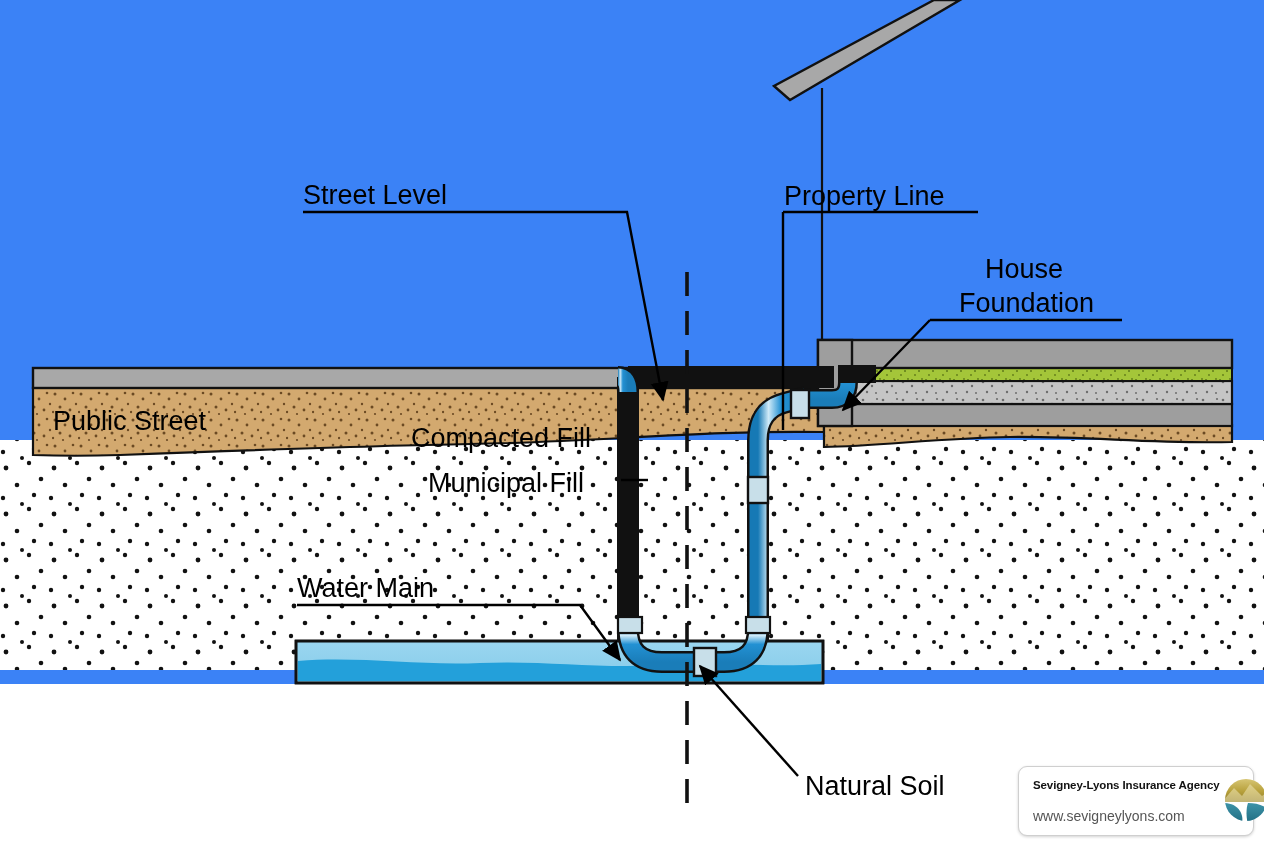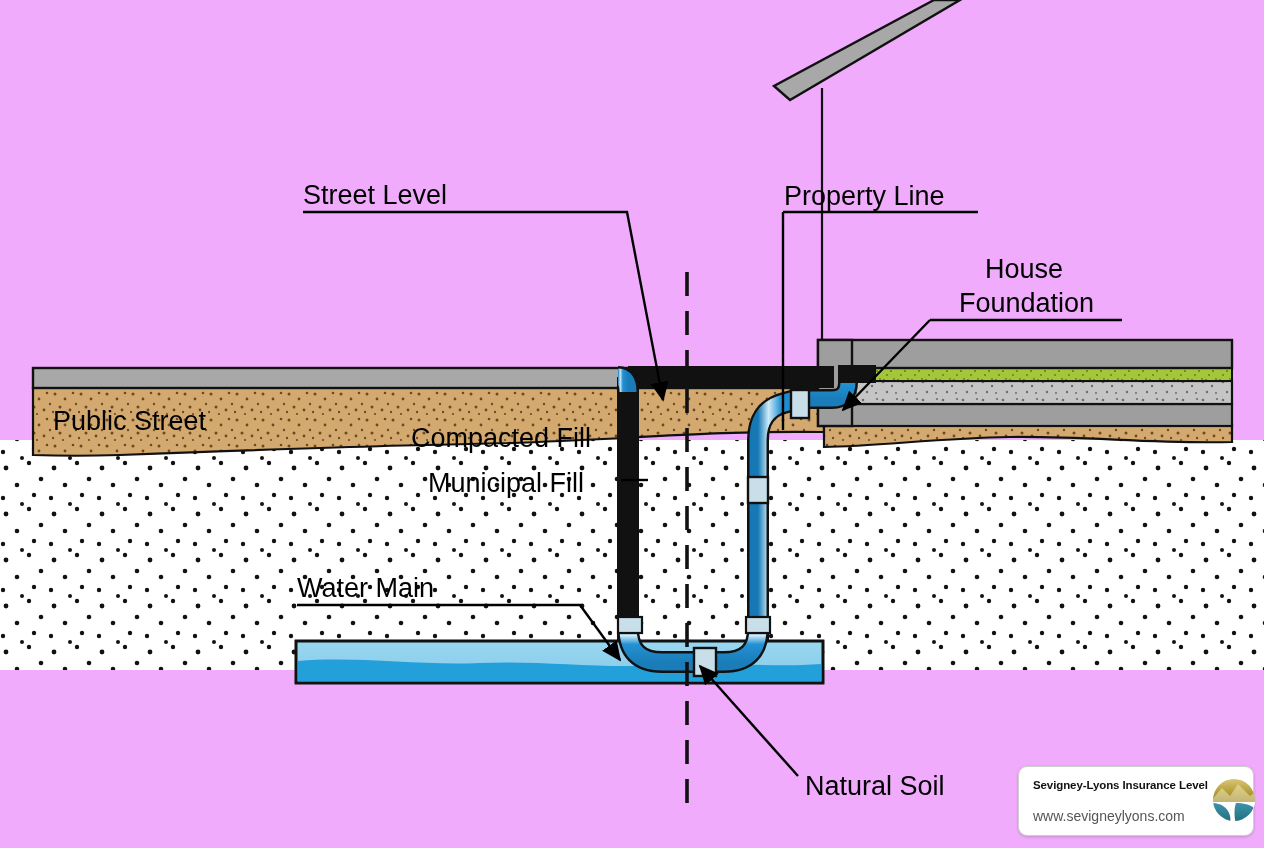--- a/index.html
+++ b/index.html
@@ -1,17 +1,17 @@
 <!DOCTYPE html>
 <html><head>
 <meta charset="utf-8">
 <style>
   html,body{margin:0;padding:0;background:#fff;}
   body{width:1264px;height:848px;font-family:"Liberation Sans",sans-serif;overflow:hidden;}
-  #stage{position:relative;width:1264px;height:848px;background:#f0abfc;}
+  #stage{position:relative;width:1264px;height:684px;background:#3b82f6;}
   svg#scene{position:absolute;left:0;top:0;width:1264px;height:848px;}
   .lbl{font-family:"Liberation Sans",sans-serif;fill:#000;font-size:27px;}
   
   #credit{position:absolute;left:1018px;top:766px;width:236px;height:70px;
           background:#fff;border:1px solid #cfcfcf;border-radius:9px;
           box-shadow:0 1px 3px rgba(0,0,0,.18);
           display:flex;align-items:center;justify-content:space-between;
           padding:0 10px 0 14px;box-sizing:border-box;}
   #credit .ctext{display:flex;flex-direction:column;justify-content:center;}
   #credit .cname{font-family:"Liberation Sans",sans-serif;font-size:11.5px;font-weight:bold;color:#111;letter-spacing:-.1px;white-space:nowrap;}
@@ -204,21 +204,21 @@
 
     <text class="lbl" x="428" y="492">Municipal Fill</text>
 
     <text class="lbl" x="297" y="597">Water Main</text>
 
     <text class="lbl" x="805" y="795">Natural Soil</text>
   </svg>
 
   <div id="credit">
     <div class="ctext">
-      <div class="cname">Sevigney-Lyons Insurance Level</div>
+      <div class="cname">Sevigney-Lyons Insurance Agency</div>
       <div class="curl">www.sevigneylyons.com</div>
     </div>
     <svg class="clogo" viewBox="0 0 52 46">
       <defs>
         <linearGradient id="lgGold" x1="0" y1="0" x2="0" y2="1">
           <stop offset="0%" stop-color="#d9c878"></stop>
           <stop offset="55%" stop-color="#b8a13c"></stop>
           <stop offset="100%" stop-color="#8d7a28"></stop>
         </linearGradient>
         <linearGradient id="lgTeal" x1="0" y1="0" x2="0" y2="1">

